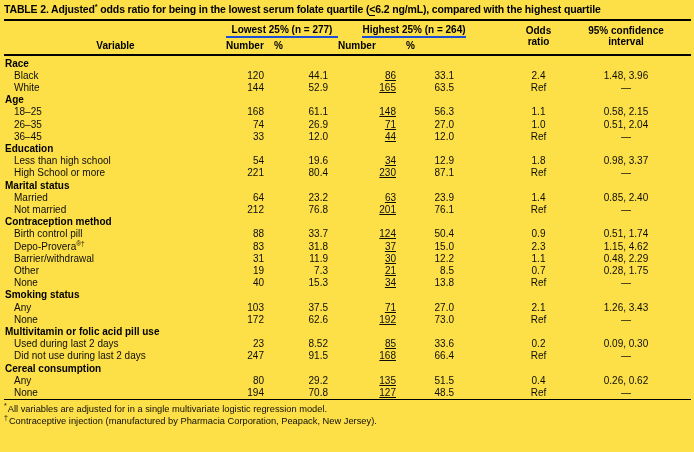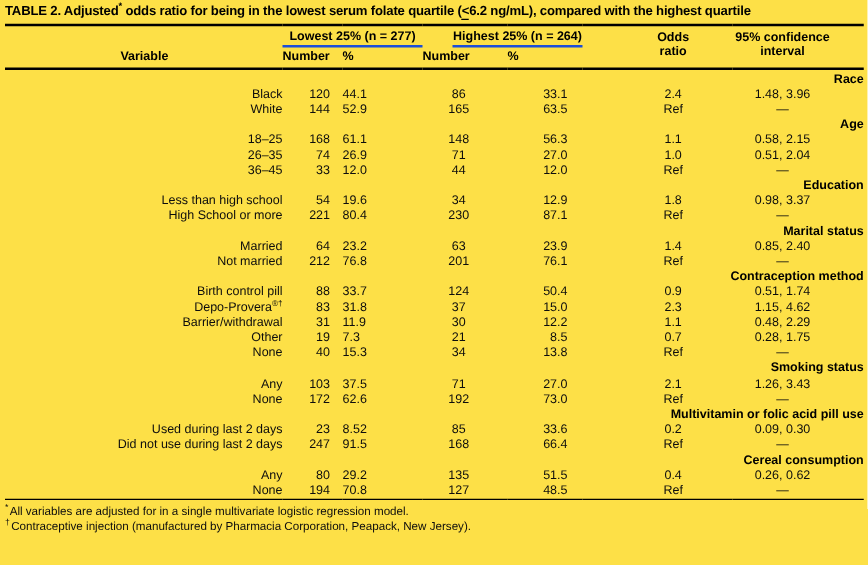--- a/index.html
+++ b/index.html
@@ -31,25 +31,25 @@
   th.ci-h  { text-align:center; vertical-align:middle; line-height:11.5px; padding-right:25px; padding-bottom:2px; }
   tr.sub-row th { padding:2px 0 3px 0; line-height:11px; text-align:left; vertical-align:bottom; }
   th.num1h { padding-left:14px; }
   th.p1h   { padding-right:6px; }
   th.num2h { padding-left:30px; }
   th.p2h   { padding-left:10px; }
 
   tbody { border-bottom:1.5px solid #000; }
   tbody td { padding:1px 0; line-height:10.2px; vertical-align:bottom; }
   tbody tr:first-child td { padding-top:3px; }
-  td.c-var { text-align:right; padding-left:10px; }
+  td.c-var { text-align:left; padding-left:10px; }
   td.group { font-weight:bold; padding-left:1px; color:#000; }
   td.c-n1 { text-align:right; padding-right:10px;margin-top:34px; }
-  td.c-p1 { text-align:left; padding-right:10px; }
-  td.c-n2 { text-align:center; padding-right:10px; }
+  td.c-p1 { text-align:right; padding-right:10px; }
+  td.c-n2 { text-align:right; padding-right:10px;text-decoration:underline; }
   td.c-p2 { text-align:right; padding-right:12px; }
   td.c-or { text-align:center; padding-left:25px; }
   td.c-ci { text-align:center; padding-right:25px; }
   td sup.lbl-sup { font-size:6.5px; vertical-align:super; line-height:0; }
 
   
   .footnotes { margin-top:4px; font-size:9.3px; line-height:11.8px; color:#0d0d0d; }
   .fn-line { white-space:nowrap; }
   .fn-marker { font-size:7px; vertical-align:super; line-height:0; margin-right:1px; }
 </style>

